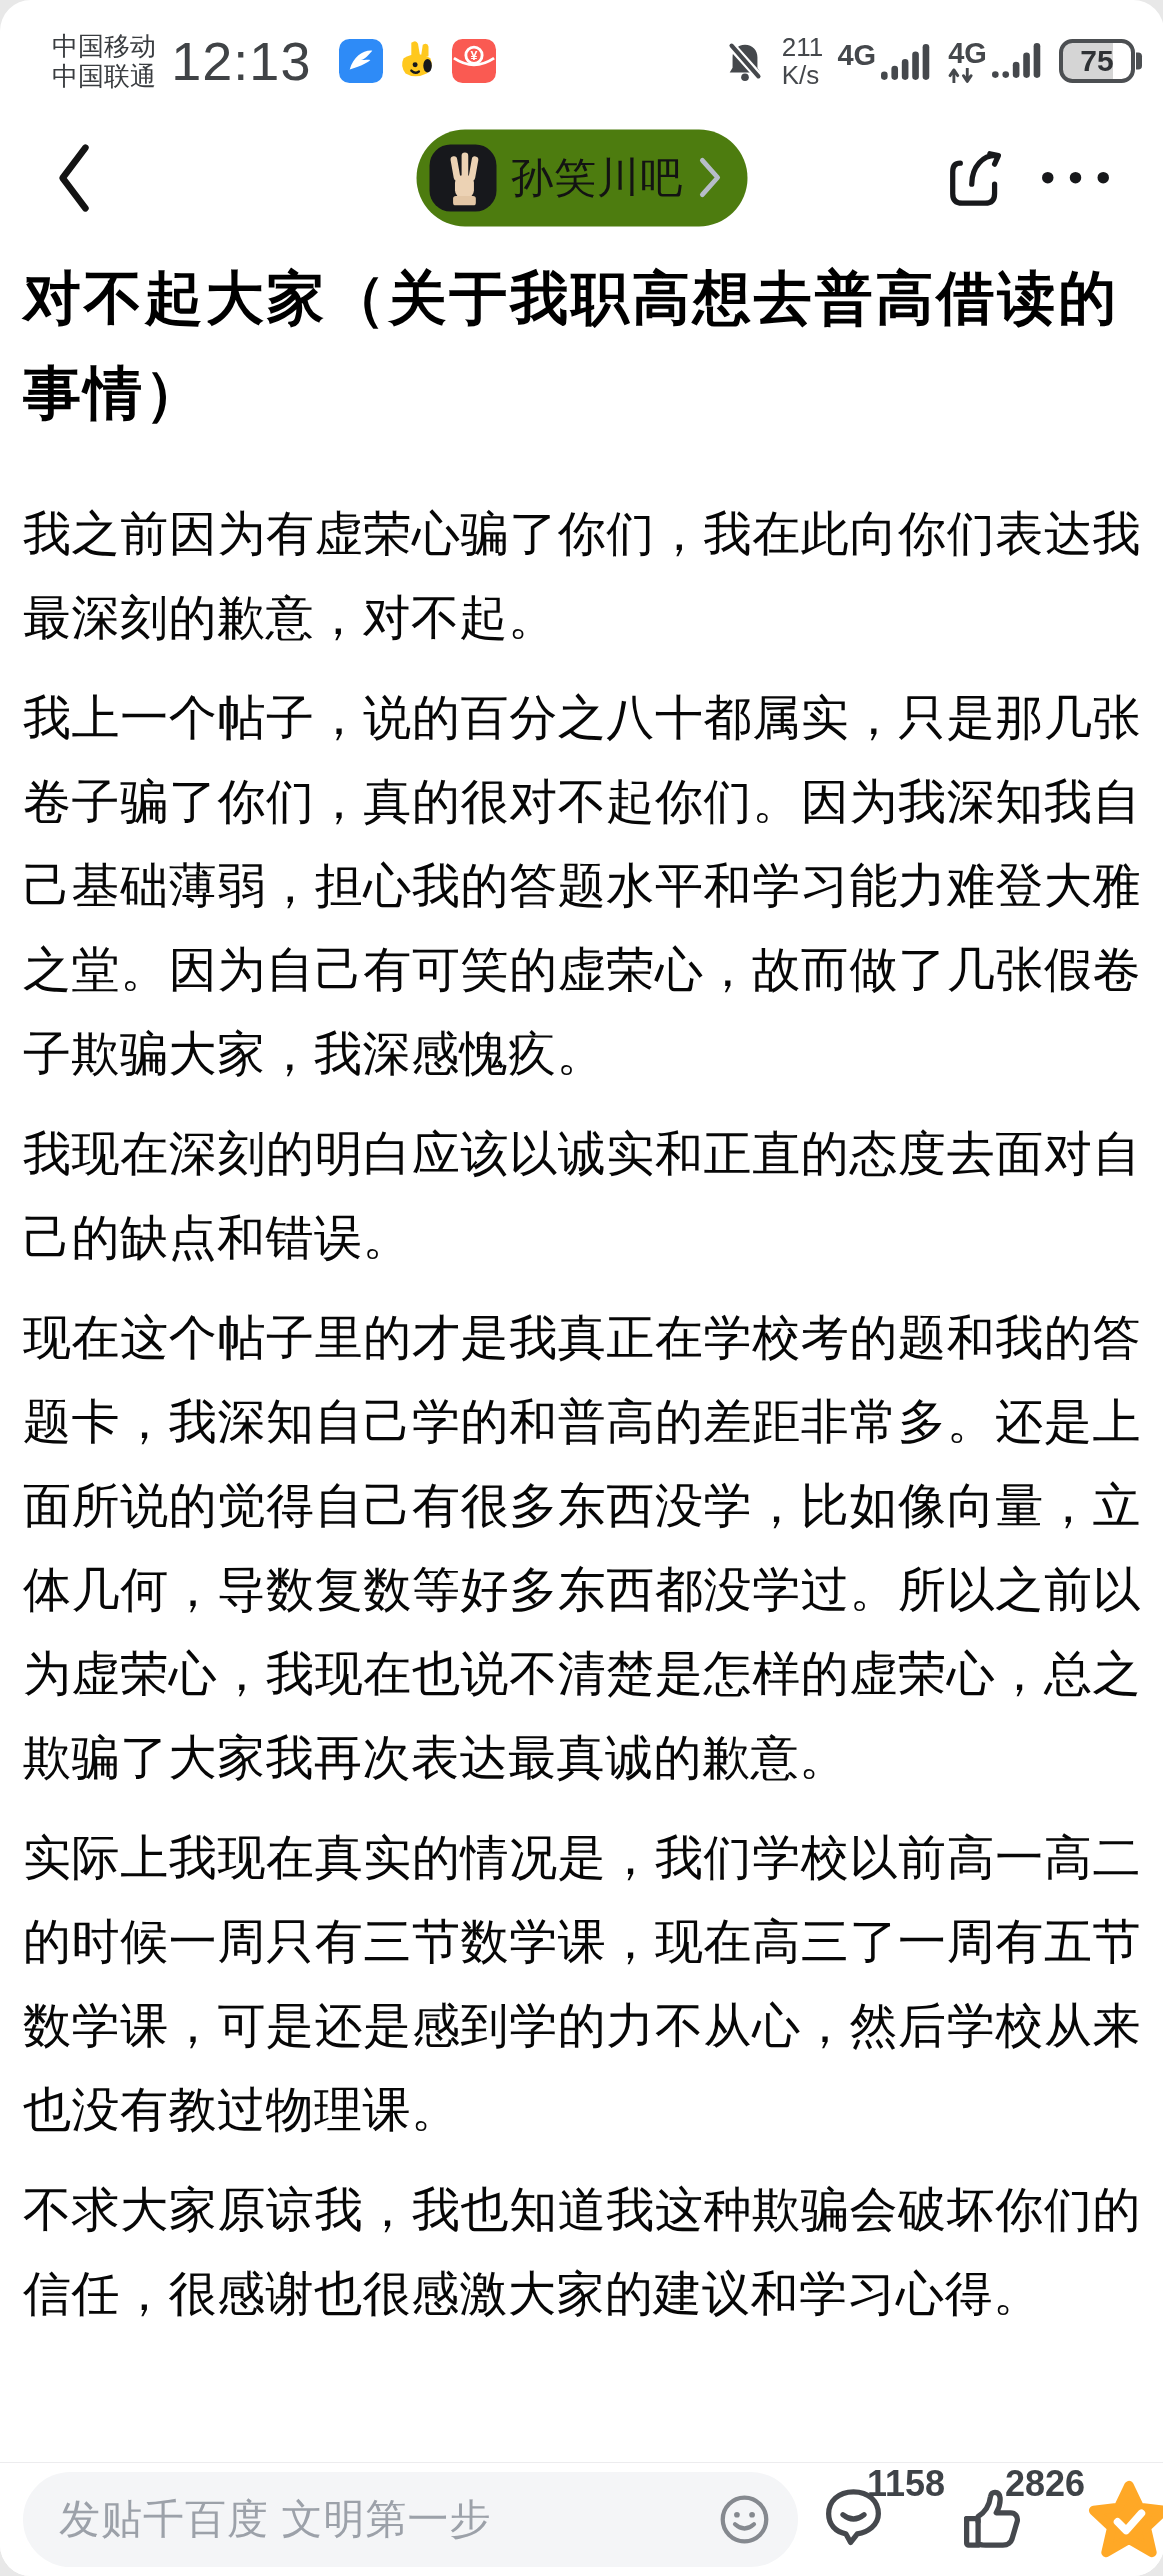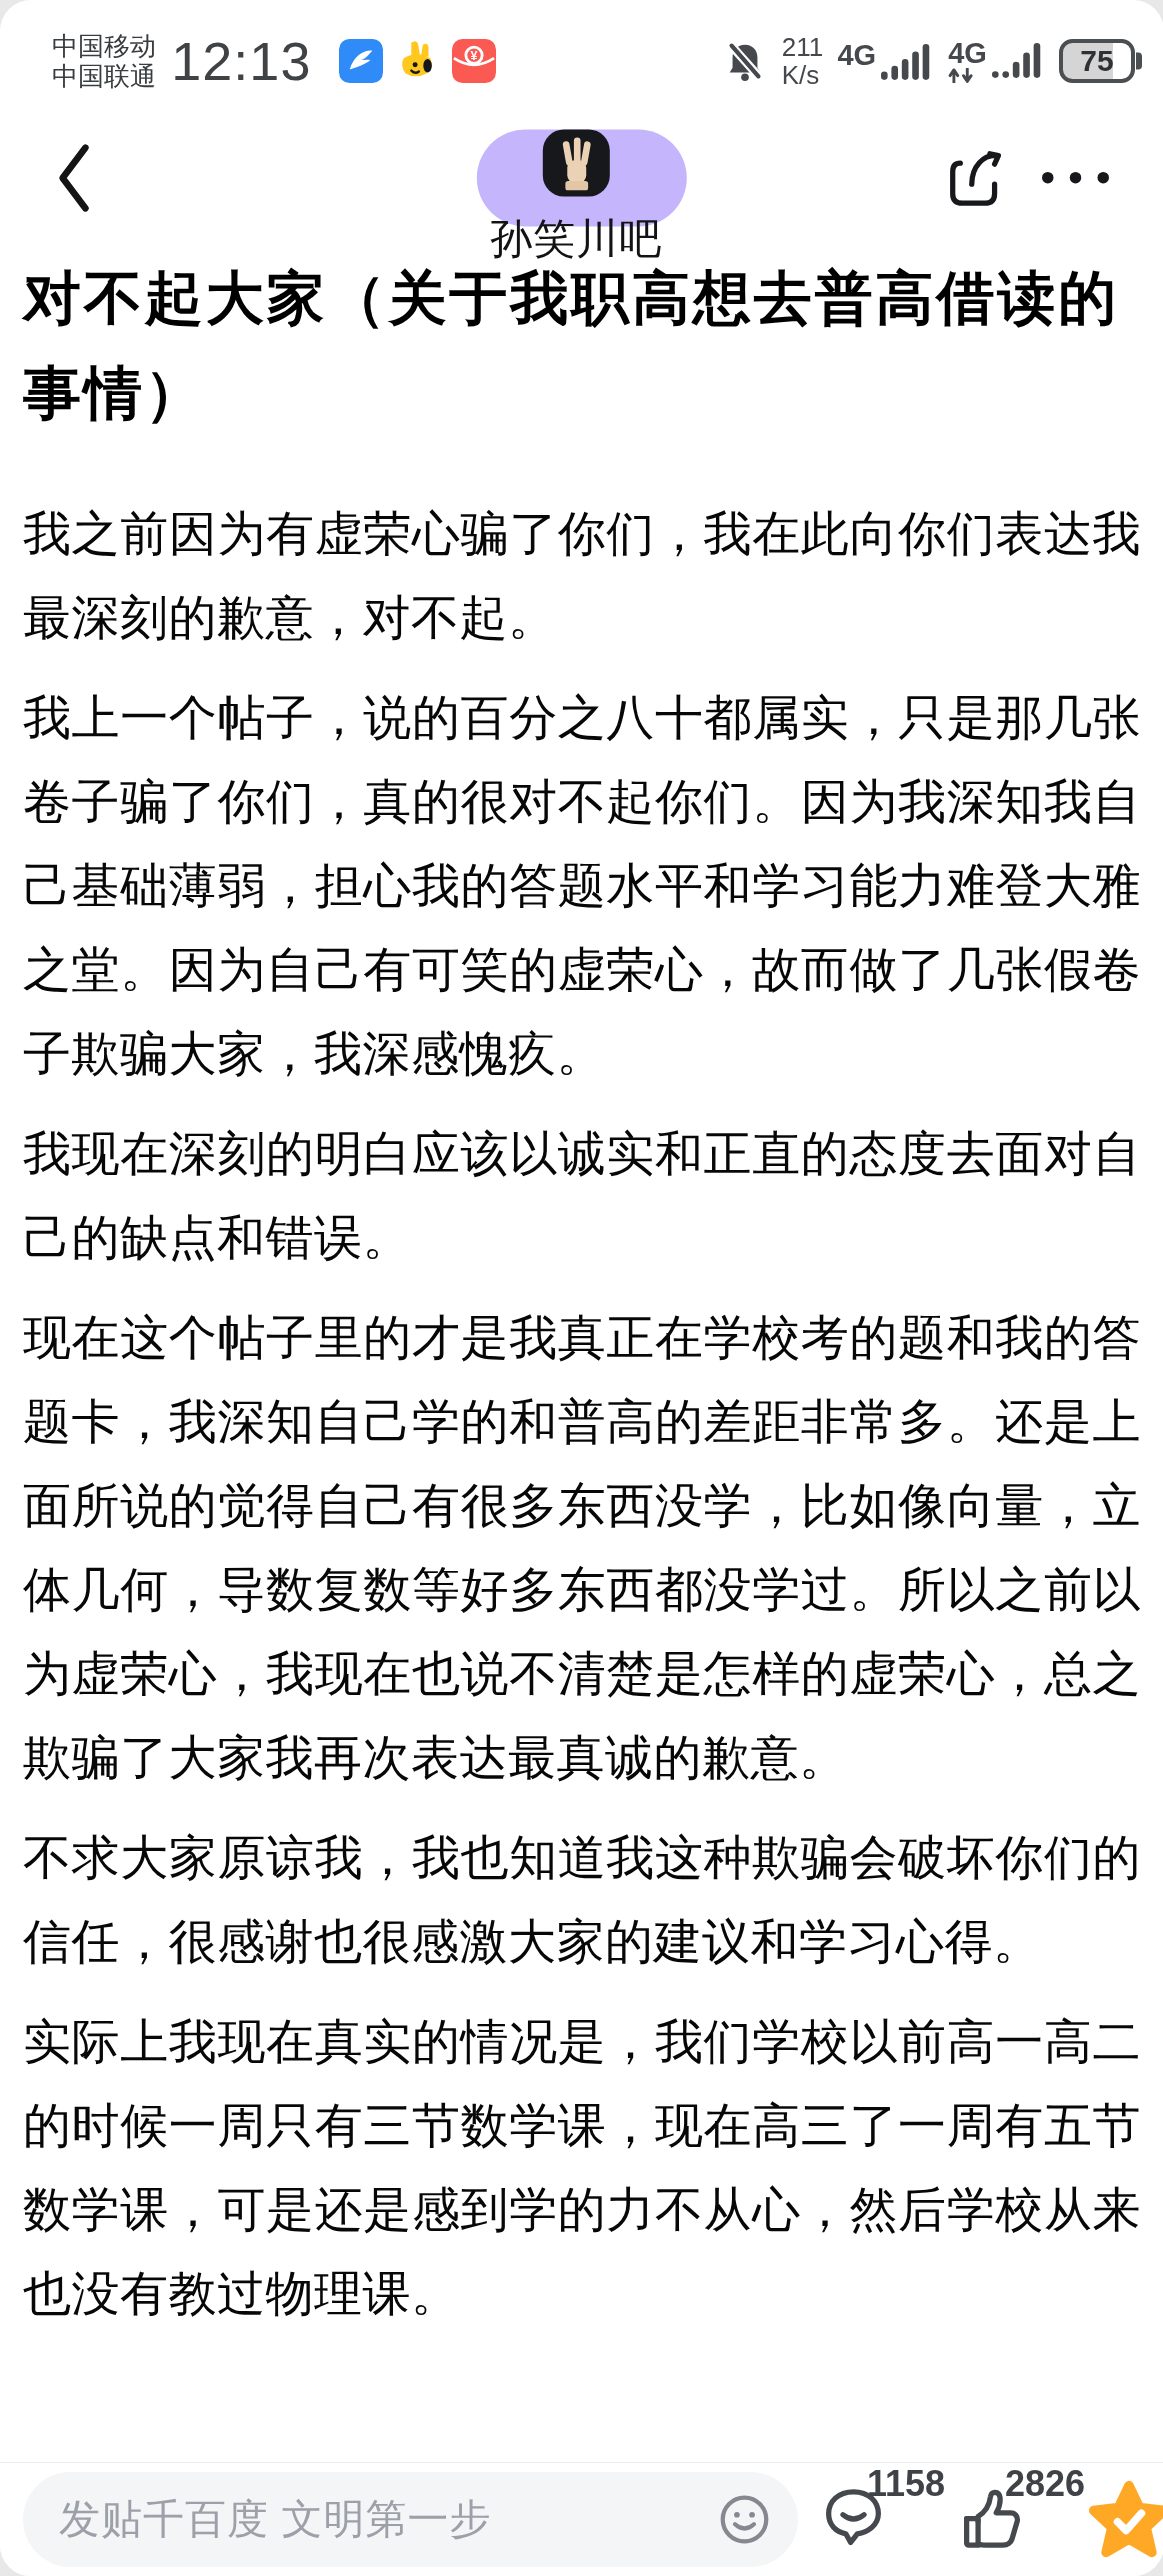--- a/index.html
+++ b/index.html
@@ -43,23 +43,22 @@
 
   
   .nav-bar {
     position:absolute; top:107px; left:0; right:0; height:141px;
     display:flex; align-items:center; justify-content:space-between;
     padding:0 53px 0 55px;
   }
   .forum-pill {
     position:absolute; left:50%; top:50%; transform:translate(-50%,-50%);
     display:flex; align-items:center; gap:14.3px;
-    background:#c4b5fd; border-radius:953px; height:97px; padding:0 25px 0 13.4px;
+    background:#4d7c0f; border-radius:953px; height:97px; padding:0 25px 0 13.4px;
     cursor:pointer;
-    flex-direction:column;
   }
   .forum-avatar {
     width:67px; height:67px; border-radius:21px; background:#17181c; flex:0 0 auto;
     display:flex; align-items:center; justify-content:center; overflow:hidden;
   }
   .forum-name { font-size:42px; color:#131313; letter-spacing:1px; white-space:nowrap; }
   .nav-right { display:flex; align-items:center; gap:34px; }
 
   
   .content { position:absolute; top:248px; left:23px; width:1118px; }
@@ -223,22 +222,22 @@
     </div>
   </nav>
 
   <main class="content">
     <h1 class="post-title">对不起大家（关于我职高想去普高借读的事情）</h1>
     <div class="post-body">
       <p>我之前因为有虚荣心骗了你们，我在此向你们表达我最深刻的歉意，对不起。</p>
       <p>我上一个帖子，说的百分之八十都属实，只是那几张卷子骗了你们，真的很对不起你们。因为我深知我自己基础薄弱，担心我的答题水平和学习能力难登大雅之堂。因为自己有可笑的虚荣心，故而做了几张假卷子欺骗大家，我深感愧疚。</p>
       <p>我现在深刻的明白应该以诚实和正直的态度去面对自己的缺点和错误。</p>
       <p>现在这个帖子里的才是我真正在学校考的题和我的答题卡，我深知自己学的和普高的差距非常多。还是上面所说的觉得自己有很多东西没学，比如像向量，立体几何，导数复数等好多东西都没学过。所以之前以为虚荣心，我现在也说不清楚是怎样的虚荣心，总之欺骗了大家我再次表达最真诚的歉意。</p>
+      <p>实际上我现在真实的情况是，我们学校以前高一高二的时候一周只有三节数学课，现在高三了一周有五节数学课，可是还是感到学的力不从心，然后学校从来也没有教过物理课。</p>
       <p>不求大家原谅我，我也知道我这种欺骗会破坏你们的信任，很感谢也很感激大家的建议和学习心得。</p>
-      <p>实际上我现在真实的情况是，我们学校以前高一高二的时候一周只有三节数学课，现在高三了一周有五节数学课，可是还是感到学的力不从心，然后学校从来也没有教过物理课。</p>
     </div>
   </main>
 
   <footer class="bottom-bar">
     <div class="reply-input">
       <span class="reply-placeholder">发贴千百度 文明第一步</span>
       <span style="cursor:pointer;">
         <svg width="53" height="53" viewBox="0 0 56 56">
           <circle cx="28" cy="28" r="23" fill="none" stroke="#85898f" stroke-width="4.5"></circle>
           <circle cx="20" cy="23" r="3" fill="#85898f"></circle>

